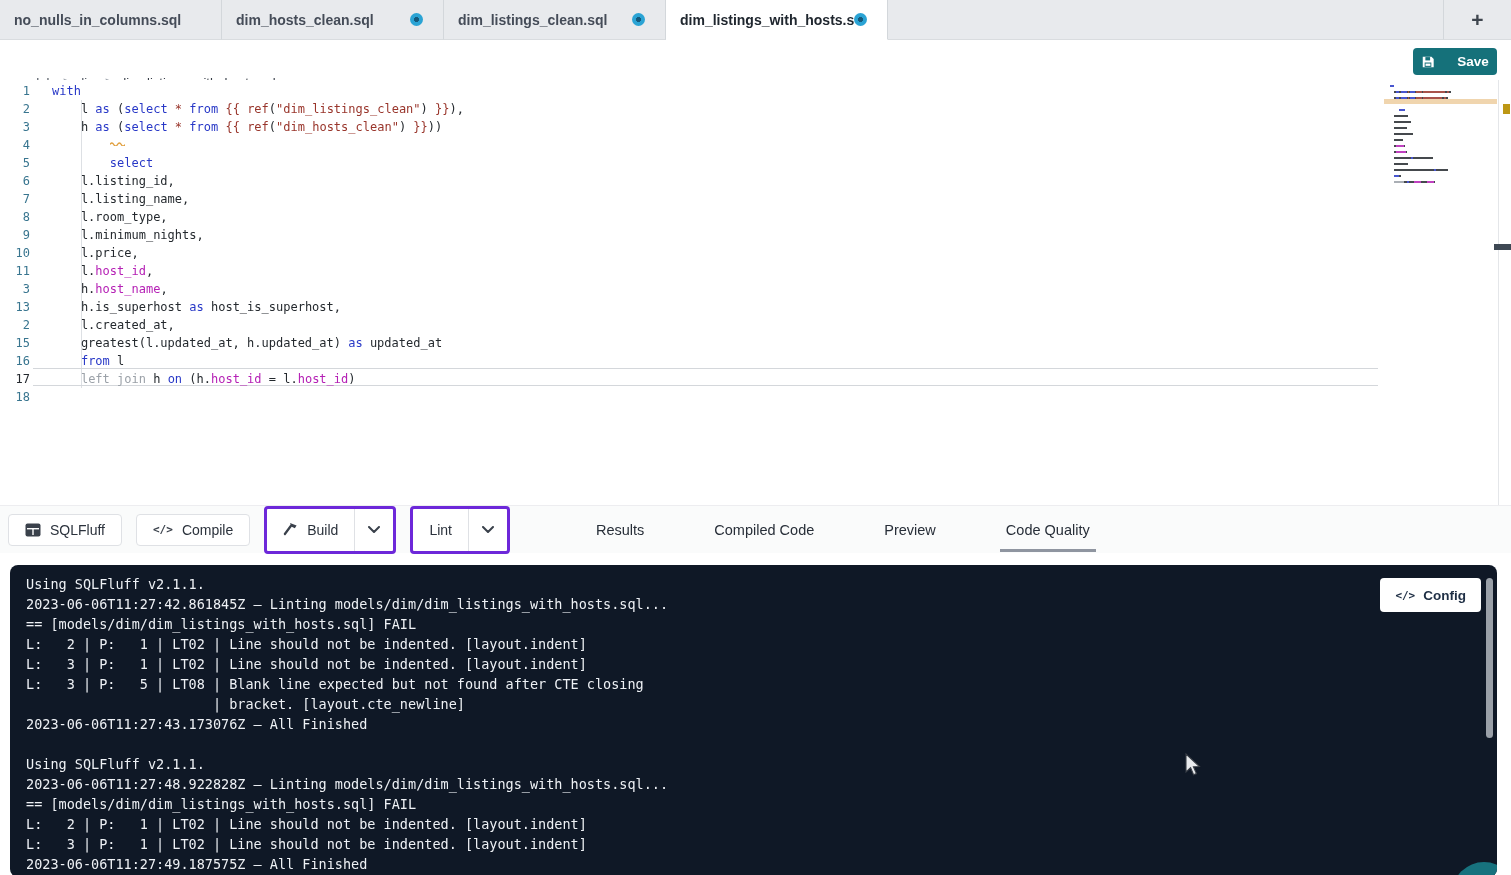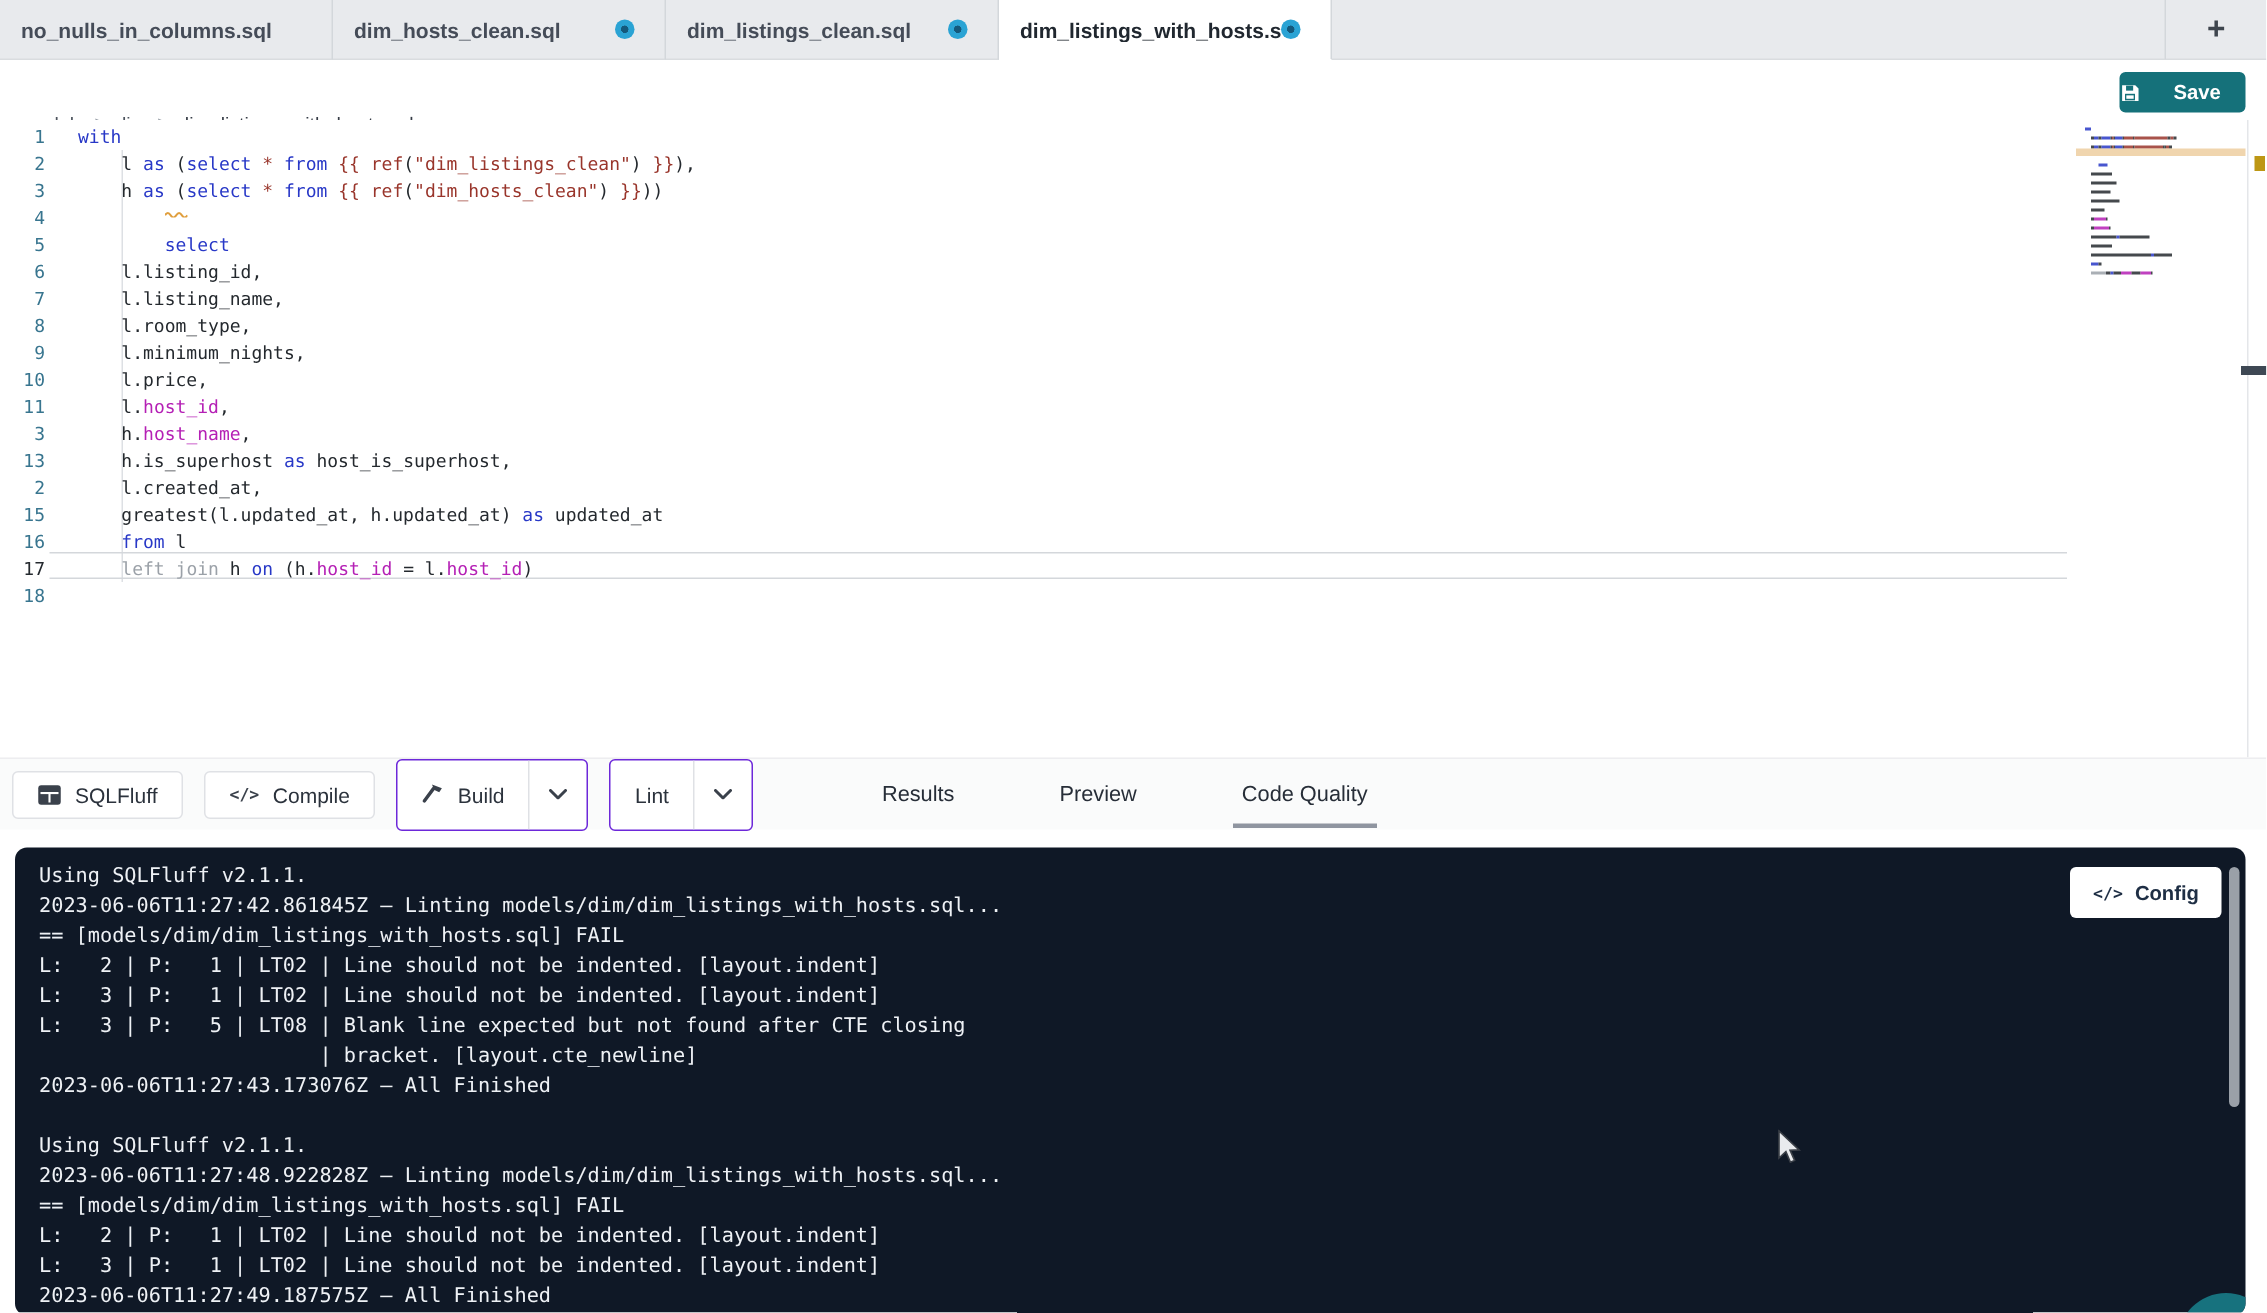--- a/index.html
+++ b/index.html
@@ -22,21 +22,21 @@
             font-size:21px; font-weight:700; color:#3e454e; }
 
   
   .crumb-row { position:absolute; left:0; top:40px; width:1511px; height:40px; background:#fff;
                display:flex; align-items:center; padding:0 14px; }
   .crumb { font-size:13px; color:#4d545e; cursor:pointer; }
   .crumb.last { color:#363c46; }
   .crumb-sep { font-size:12px; color:#9aa1a9; margin:0 7px; }
   .save-btn { position:absolute; right:14px; top:8px; width:84px; height:27px; background:#15717a;
               border:none; border-radius:4px; color:#fff; font-size:13.5px; font-weight:600;
-              display:flex; align-items:center; justify-content:flex-start; gap:22px; cursor:pointer;
+              display:flex; align-items:center; justify-content:center; gap:22px; cursor:pointer;
               font-family:"Liberation Sans", sans-serif; }
 
   
   .editor { position:absolute; left:0; top:80px; width:1511px; height:425px; background:#fff; }
   .gutter { position:absolute; left:0; top:2px; width:30px; text-align:right;
             font-family:"DejaVu Sans Mono", monospace; font-size:12px; line-height:18px; color:#38758f; }
   .gutter div { height:18px; }
   .gutter div.cur { color:#24292e; }
   .code { position:absolute; left:52px; top:2px; font-family:"DejaVu Sans Mono", monospace;
           font-size:12px; line-height:18px; white-space:pre; color:#24292e; }
@@ -53,21 +53,21 @@
   .ruler-line { position:absolute; left:1498px; top:0; width:1px; height:425px; background:#e4e6e9; }
   .ruler-warn { position:absolute; left:1503px; top:24px; width:7px; height:10px; background:#bd9714; }
   .ruler-cursor { position:absolute; left:1494px; top:164px; width:17px; height:6px; background:#3e4854; }
 
   
   .toolbar { position:absolute; left:0; top:505px; width:1511px; height:48px; background:#fafbfb;
              border-top:1px solid #ededf0; display:flex; align-items:center; padding-left:8px; }
   .btn { height:32px; background:#fff; border:1px solid #dfe1e5; border-radius:4px; display:flex;
          align-items:center; gap:9px; padding:0 16px; font-size:14px; color:#2b323c; cursor:pointer;
          font-family:"Liberation Sans", sans-serif; margin-right:14px; }
-  .split { display:flex; height:48px; border:1px solid #6d28d9; border-radius:4px; background:#fff;
+  .split { display:flex; height:48px; border:3px solid #6d28d9; border-radius:4px; background:#fff;
            margin-right:14px; overflow:hidden; }
   .split .main { display:flex; align-items:center; gap:9px; padding:0 16px; font-size:14px; color:#2b323c;
                  cursor:pointer; border-right:1px solid #dfe1e5; }
   .split .arrow { display:flex; align-items:center; justify-content:center; width:38px; cursor:pointer; }
   .code-glyph { font-family:"DejaVu Sans Mono", monospace; font-size:11px; font-weight:700; color:#3a414b; }
   .ptabs { display:flex; align-items:stretch; height:48px; margin-left:42px; }
   .ptab { position:relative; display:flex; align-items:center; padding:0 6px; margin-right:34px;
           font-size:14.5px; color:#272e38; cursor:pointer;margin-left:24px; }
   .ptab.active::after { content:''; position:absolute; left:0; right:0; bottom:2px; height:3px; background:#8f95a0; }
 
@@ -326,20 +326,21 @@
       <div class="arrow">
         <span style="display:flex;">
           <svg width="12" height="7" viewBox="0 0 12 7">
               <path d="M1 1 L6 6 L11 1" fill="none" stroke="#3a414b" stroke-width="2" stroke-linecap="round" stroke-linejoin="round"></path>
             </svg>
         </span>
       </div>
     </div>
     <div class="ptabs">
         <div class="ptab">Results</div>
+        <div class="ptab">Compiled Code</div>
         <div class="ptab">Preview</div>
         <div class="ptab active">Code Quality</div>
       </div>
   </div>
 
   <div class="terminal">
     <div class="term-text"><div>Using SQLFluff v2.1.1.</div><div>2023-06-06T11:27:42.861845Z — Linting models/dim/dim_listings_with_hosts.sql...</div><div>== [models/dim/dim_listings_with_hosts.sql] FAIL</div><div>L:   2 | P:   1 | LT02 | Line should not be indented. [layout.indent]</div><div>L:   3 | P:   1 | LT02 | Line should not be indented. [layout.indent]</div><div>L:   3 | P:   5 | LT08 | Blank line expected but not found after CTE closing</div><div>                       | bracket. [layout.cte_newline]</div><div>2023-06-06T11:27:43.173076Z — All Finished</div><div>&nbsp;</div><div>Using SQLFluff v2.1.1.</div><div>2023-06-06T11:27:48.922828Z — Linting models/dim/dim_listings_with_hosts.sql...</div><div>== [models/dim/dim_listings_with_hosts.sql] FAIL</div><div>L:   2 | P:   1 | LT02 | Line should not be indented. [layout.indent]</div><div>L:   3 | P:   1 | LT02 | Line should not be indented. [layout.indent]</div><div>2023-06-06T11:27:49.187575Z — All Finished</div></div>
     <button class="config-btn">
       <span class="code-glyph">&lt;/&gt;</span>
       <span>Config</span>

